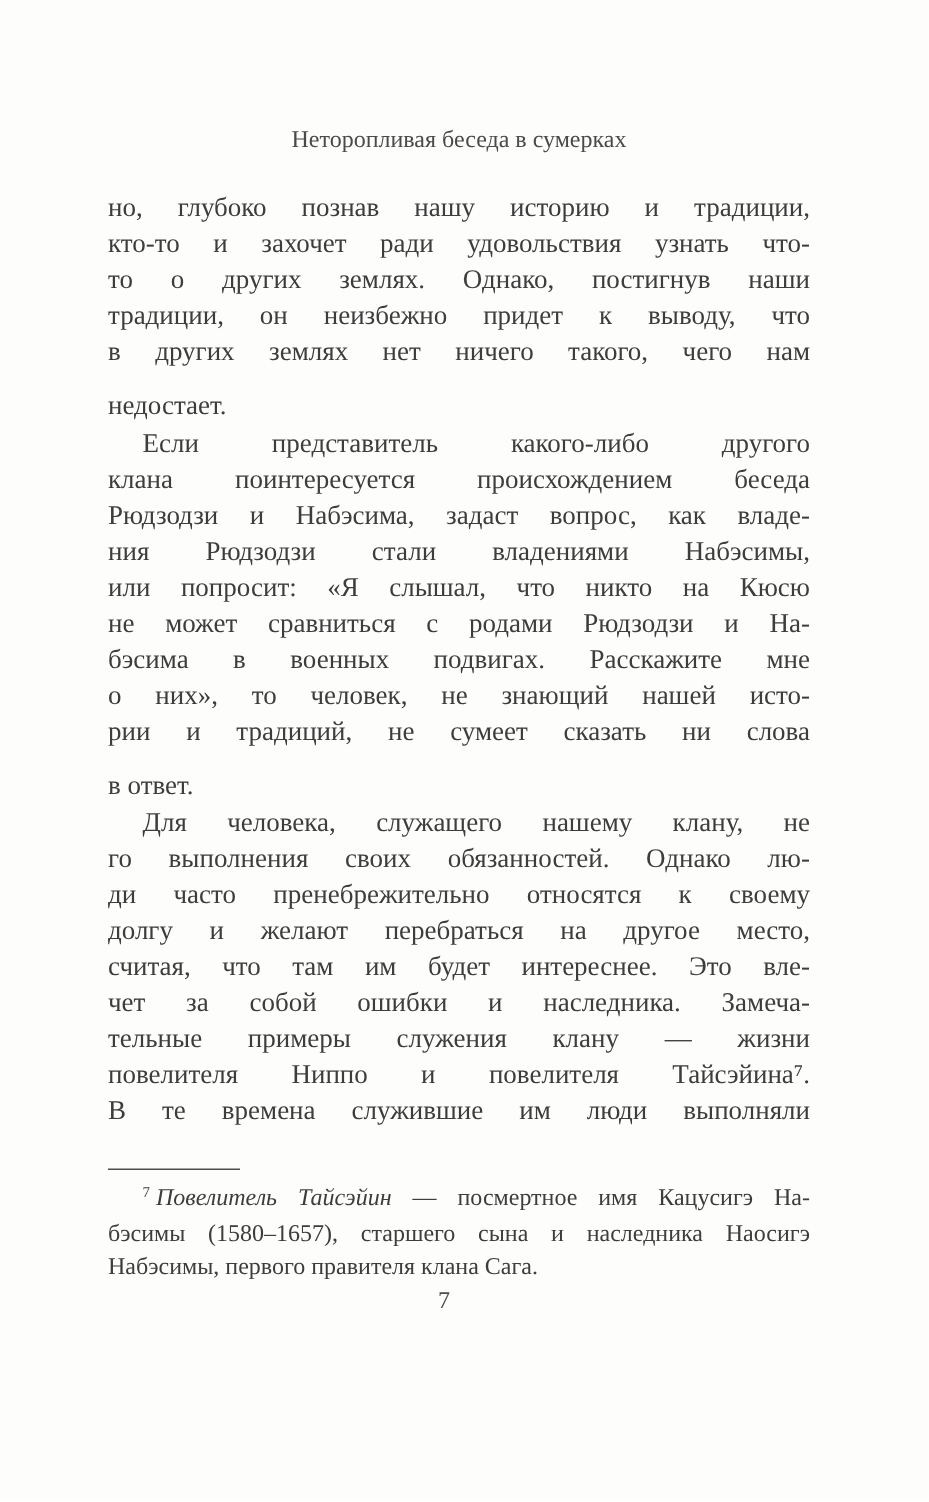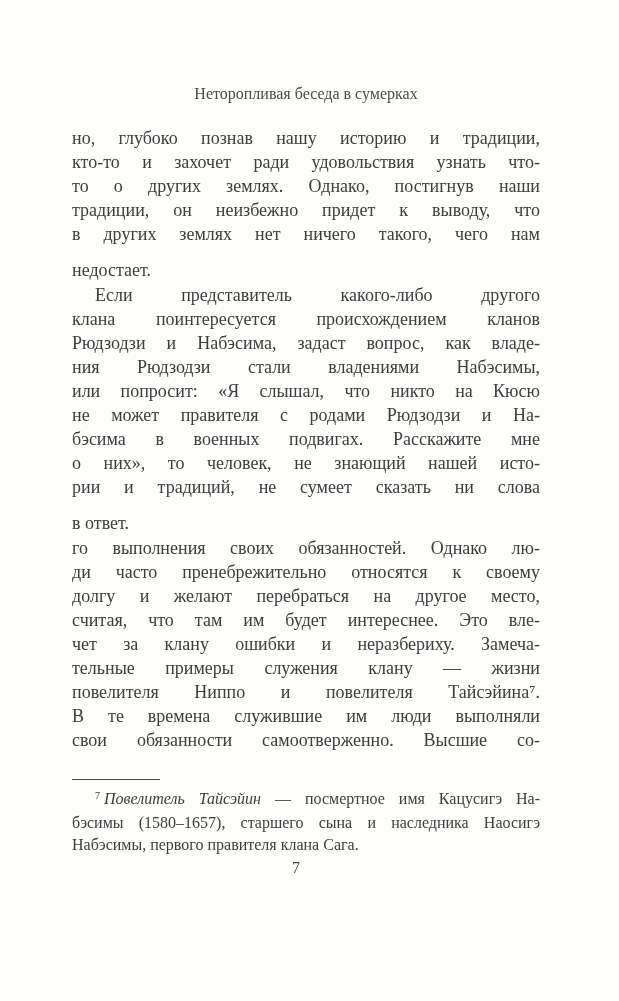--- a/index.html
+++ b/index.html
@@ -87,38 +87,38 @@
   <div class="running-header">Неторопливая беседа в сумерках</div>
 
   <div class="text-block">
       <div class="line">но, глубоко познав нашу историю и традиции,</div>
       <div class="line">кто-то и захочет ради удовольствия узнать что-</div>
       <div class="line">то о других землях. Однако, постигнув наши</div>
       <div class="line">традиции, он неизбежно придет к выводу, что</div>
       <div class="line">в других землях нет ничего такого, чего нам</div>
       <div class="line para-end">недостает.</div>
       <div class="line indent">Если представитель какого-либо другого</div>
-      <div class="line">клана поинтересуется происхождением кланов</div>
+      <div class="line">клана поинтересуется происхождением беседа</div>
       <div class="line">Рюдзодзи и Набэсима, задаст вопрос, как владе-</div>
       <div class="line">ния Рюдзодзи стали владениями Набэсимы,</div>
       <div class="line">или попросит: «Я слышал, что никто на Кюсю</div>
-      <div class="line">не может правителя с родами Рюдзодзи и На-</div>
+      <div class="line">не может сравниться с родами Рюдзодзи и На-</div>
       <div class="line">бэсима в военных подвигах. Расскажите мне</div>
       <div class="line">о них», то человек, не знающий нашей исто-</div>
       <div class="line">рии и традиций, не сумеет сказать ни слова</div>
       <div class="line para-end">в ответ.</div>
+      <div class="line indent">Для человека, служащего нашему клану, не</div>
       <div class="line">го выполнения своих обязанностей. Однако лю-</div>
       <div class="line">ди часто пренебрежительно относятся к своему</div>
       <div class="line">долгу и желают перебраться на другое место,</div>
       <div class="line">считая, что там им будет интереснее. Это вле-</div>
-      <div class="line">чет за клану ошибки и неразбериху. Замеча-</div>
+      <div class="line">чет за собой ошибки и наследника. Замеча-</div>
       <div class="line">тельные примеры служения клану — жизни</div>
       <div class="line">повелителя Ниппо и повелителя Тайсэйина⁷.</div>
       <div class="line">В те времена служившие им люди выполняли</div>
-      <div class="line">свои обязанности самоотверженно. Высшие со-</div>
     </div>
 
   <div class="footnote">
     <div class="fn-rule"></div>
     <div class="fn-line first">
       <span class="fn-marker">7</span><span class="fn-term">Повелитель Тайсэйин</span><span> — посмертное имя Кацусигэ На-</span>
     </div>
     <div class="fn-line">бэсимы (1580–1657), старшего сына и наследника Наосигэ</div>
     <div class="fn-line para-end">Набэсимы, первого правителя клана Сага.</div>
   </div>

